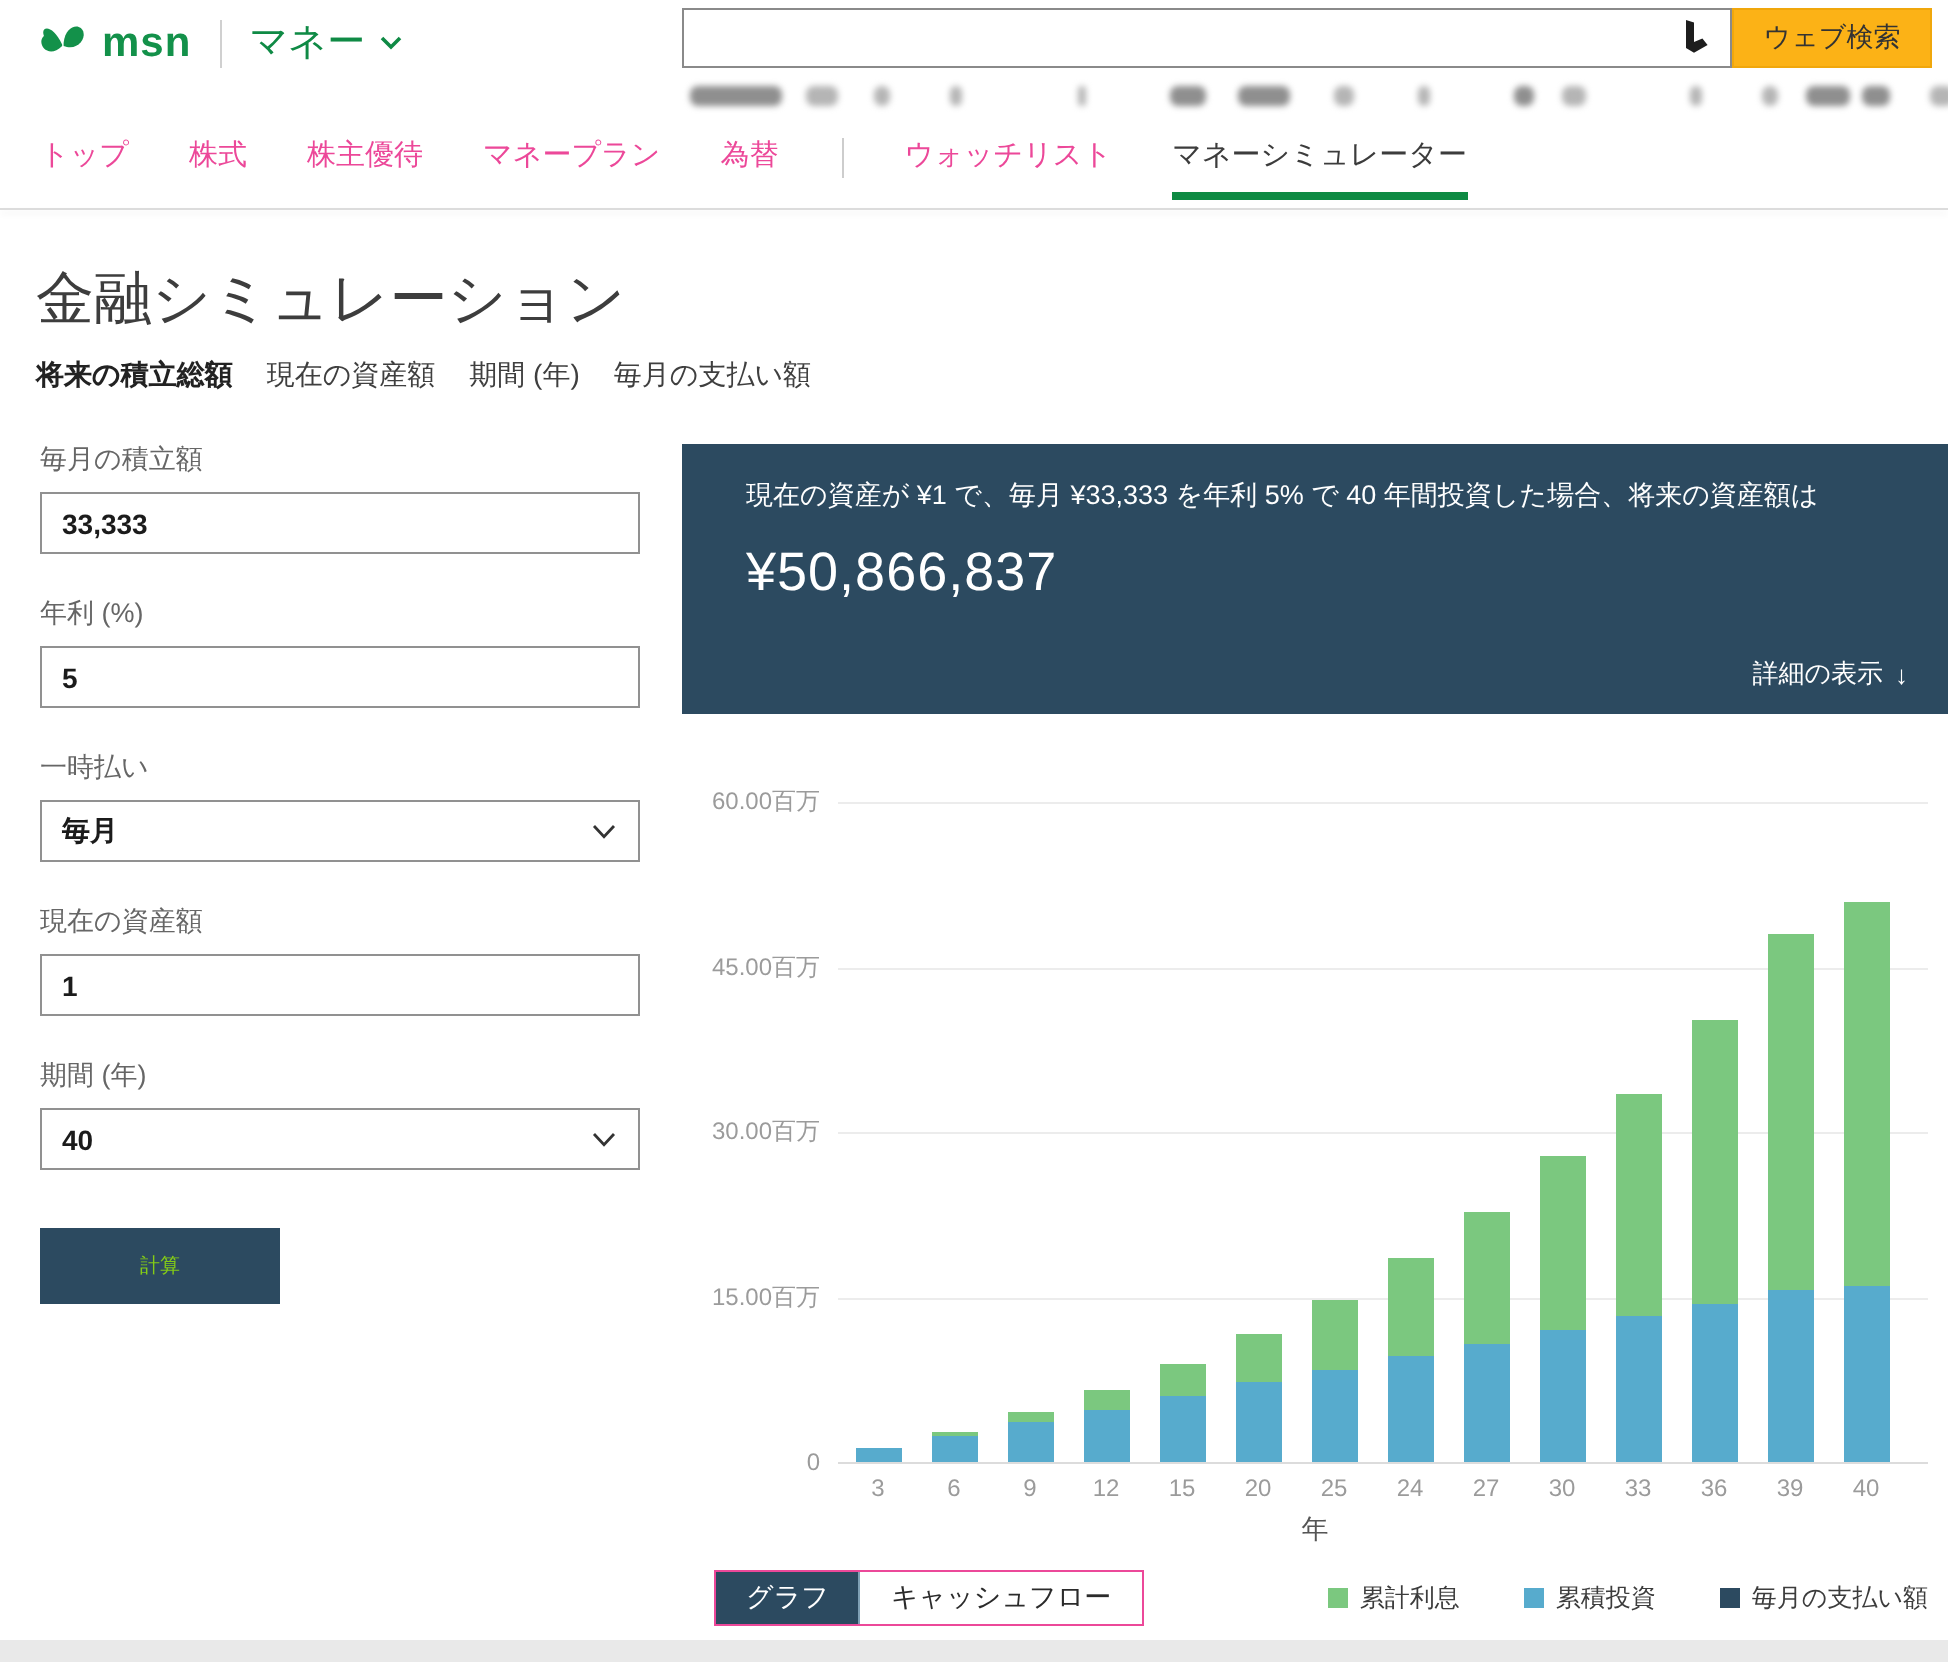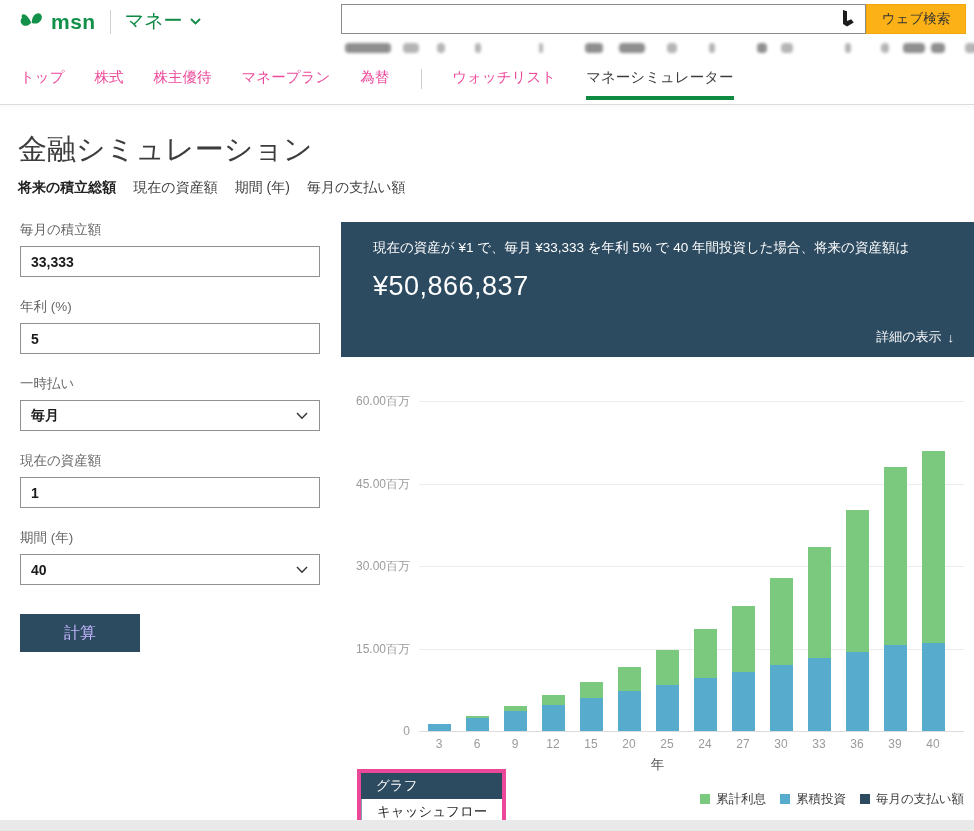--- a/index.html
+++ b/index.html
@@ -38,45 +38,45 @@
   .subtab.active { font-weight:bold; color:#222; }
 
   
   .form { position:absolute; left:20px; top:221px; width:300px; }
   .fgroup { margin-bottom:21px; }
   .flabel { font-size:13.5px; color:#666; margin-bottom:7px; }
   .fctrl { position:relative; }
   .fctrl input { width:300px; height:31px; border:1px solid #919191; background:#fff; padding:0 10px; font-size:14px; font-weight:600; color:#1b1b1b; font-family:inherit; }
   .selbox { width:300px; height:31px; border:1px solid #919191; background:#fff; padding:0 10px; font-size:14px; font-weight:600; color:#1b1b1b; display:flex; align-items:center; cursor:pointer; }
   .selbox svg { position:absolute; right:12px; top:12px; }
-  .calcbtn { margin-top:8px; width:120px; height:38px; background:#2c4a60; color:#c4b5fd; border:none; font-size:16px; font-family:inherit; cursor:pointer; }
+  .calcbtn { margin-top:8px; width:120px; height:38px; background:#2c4a60; color:#84cc16; border:none; font-size:10px; font-family:inherit; cursor:pointer; }
 
   
   .result { position:absolute; left:341px; top:222px; width:633px; height:135px; background:#2c4a60; color:#fff; padding:17px 32px; }
   .result .summary { font-size:13.5px; line-height:1.4; }
   .result .amount { font-size:27px; font-weight:300; margin-top:13px; letter-spacing:.5px; }
   .details { position:absolute; right:20px; bottom:11px; font-size:13px; color:#fff; cursor:pointer; text-decoration:none; display:flex; gap:6px; align-items:center; }
   .details .arr { font-weight:bold; }
 
   
   .chartpanel { position:absolute; left:341px; top:358px; width:633px; height:462px; background:#fff; }
   .plot { position:absolute; left:78px; top:43px; width:545px; height:330px; }
   .gline { position:absolute; left:0; width:100%; height:1px; background:#ececec; }
   .gline.zero { background:#dcdcdc; }
   .ytick { position:absolute; right:calc(100% + 9px); transform:translateY(-50%); font-size:12px; color:#9b9b9b; white-space:nowrap; }
   .bar { position:absolute; bottom:0; width:23px; }
   .seg { width:100%; }
   .xtick { position:absolute; top:336px; width:40px; margin-left:-20px; text-align:center; font-size:12px; color:#9b9b9b; }
   .xaxis-title { position:absolute; left:0; top:398px; width:633px; text-align:center; font-size:13.5px; color:#555; }
   .chart-footer { position:absolute; left:16px; right:10px; top:427px; height:28px; display:flex; justify-content:space-between; align-items:center; }
-  .viewtabs { display:inline-flex; border:4px solid #ec4899;flex-direction:column; }
+  .viewtabs { display:inline-flex; border:1px solid #ec4899; }
   .vtab { height:26px; line-height:26px; padding:0 15px; font-size:13.5px; cursor:pointer; background:#fff; color:#2b2b2b; }
   .vtab.active { background:#2c4a60; color:#fff; }
   .vtab + .vtab { border-left:1px solid #7fa0b5; }
-  .legend { display:flex; align-items:center; gap:14px; }
+  .legend { display:flex; align-items:center; gap:32px; }
   .litem { display:flex; align-items:center; gap:6px; font-size:12.5px; color:#3c3c3c; }
   .lsq { width:10px; height:10px; display:inline-block; }
 
   .footstrip { position:absolute; left:0; top:820px; width:974px; height:11px; background:#e9e9e9; }
 </style>
 </head>
 <body>
 
 <header class="topbar">
   <div class="brand">

